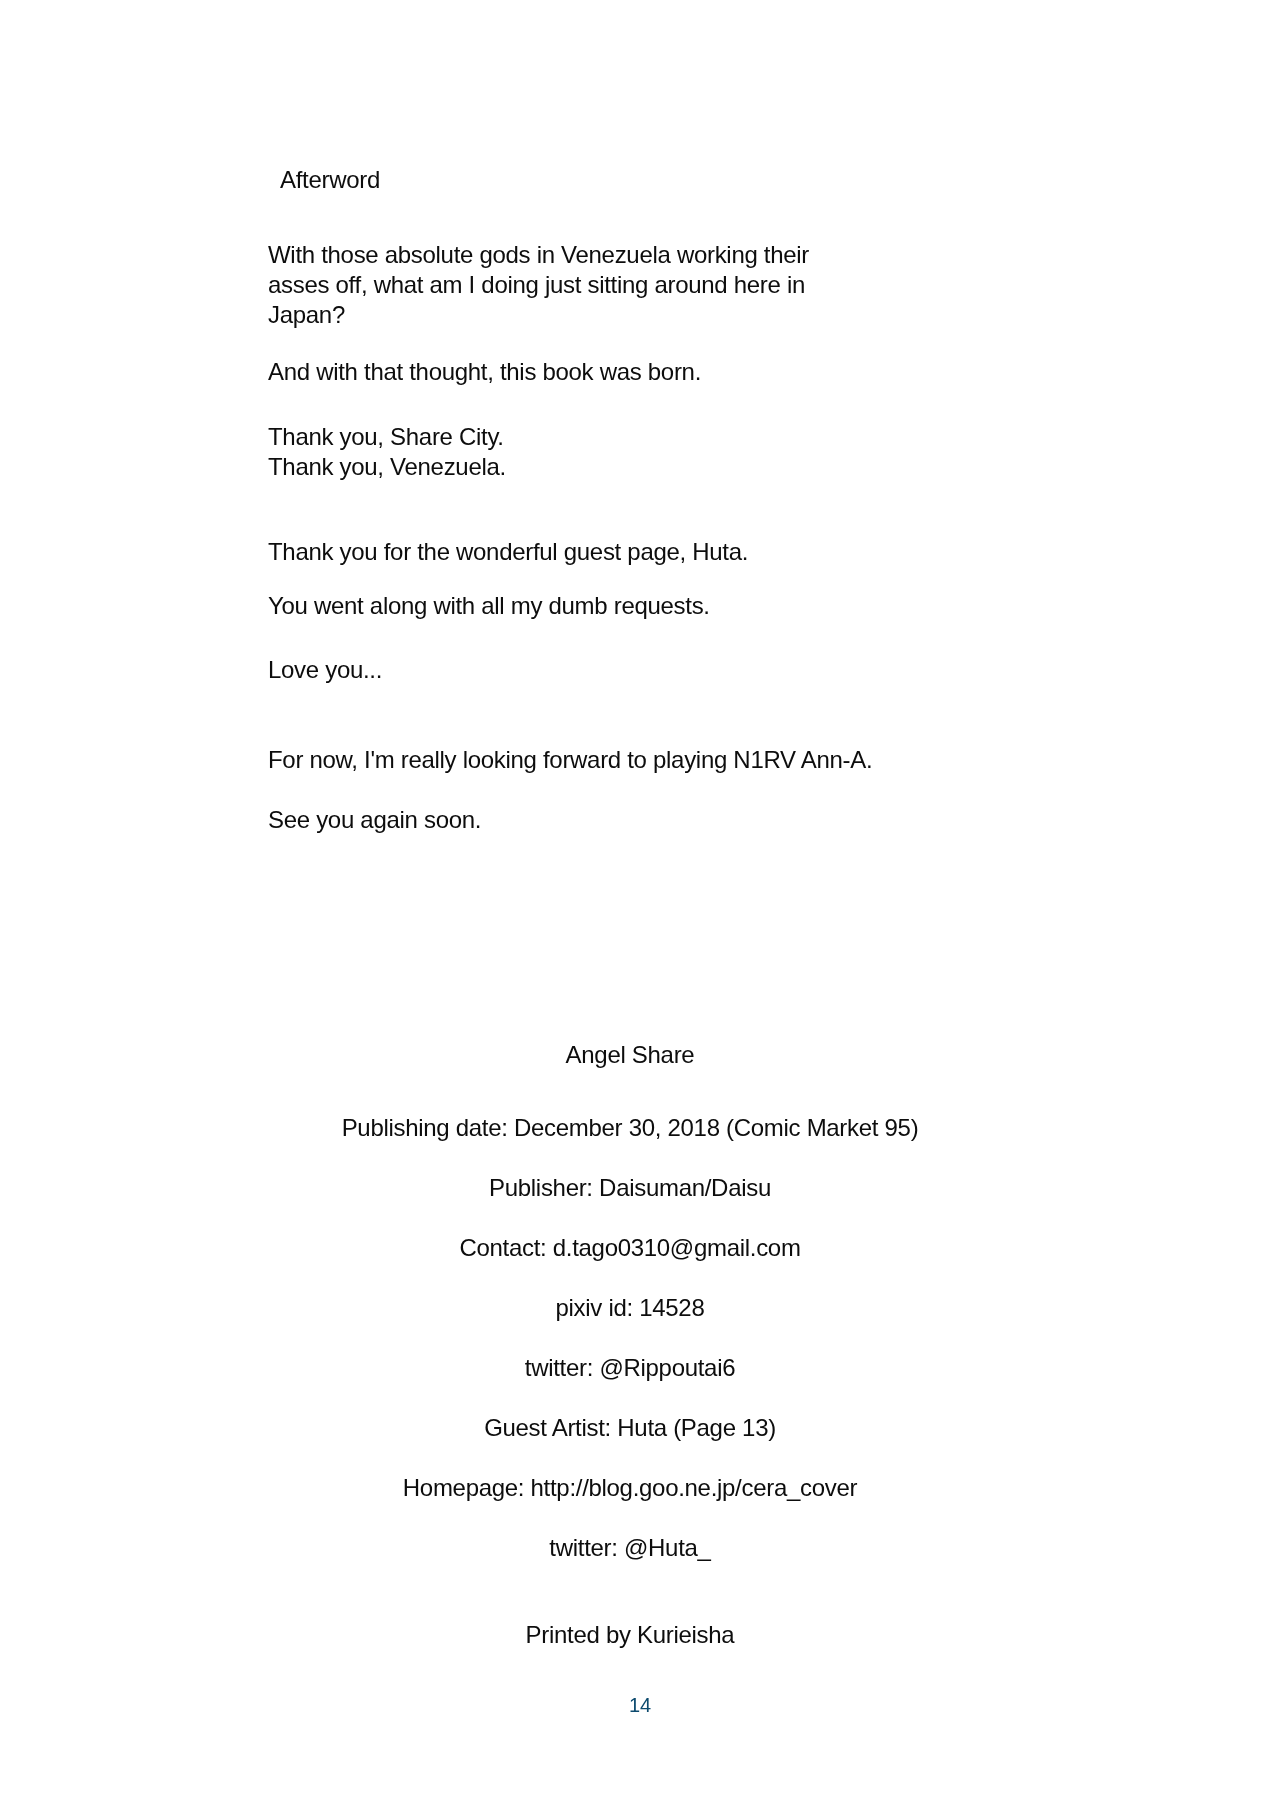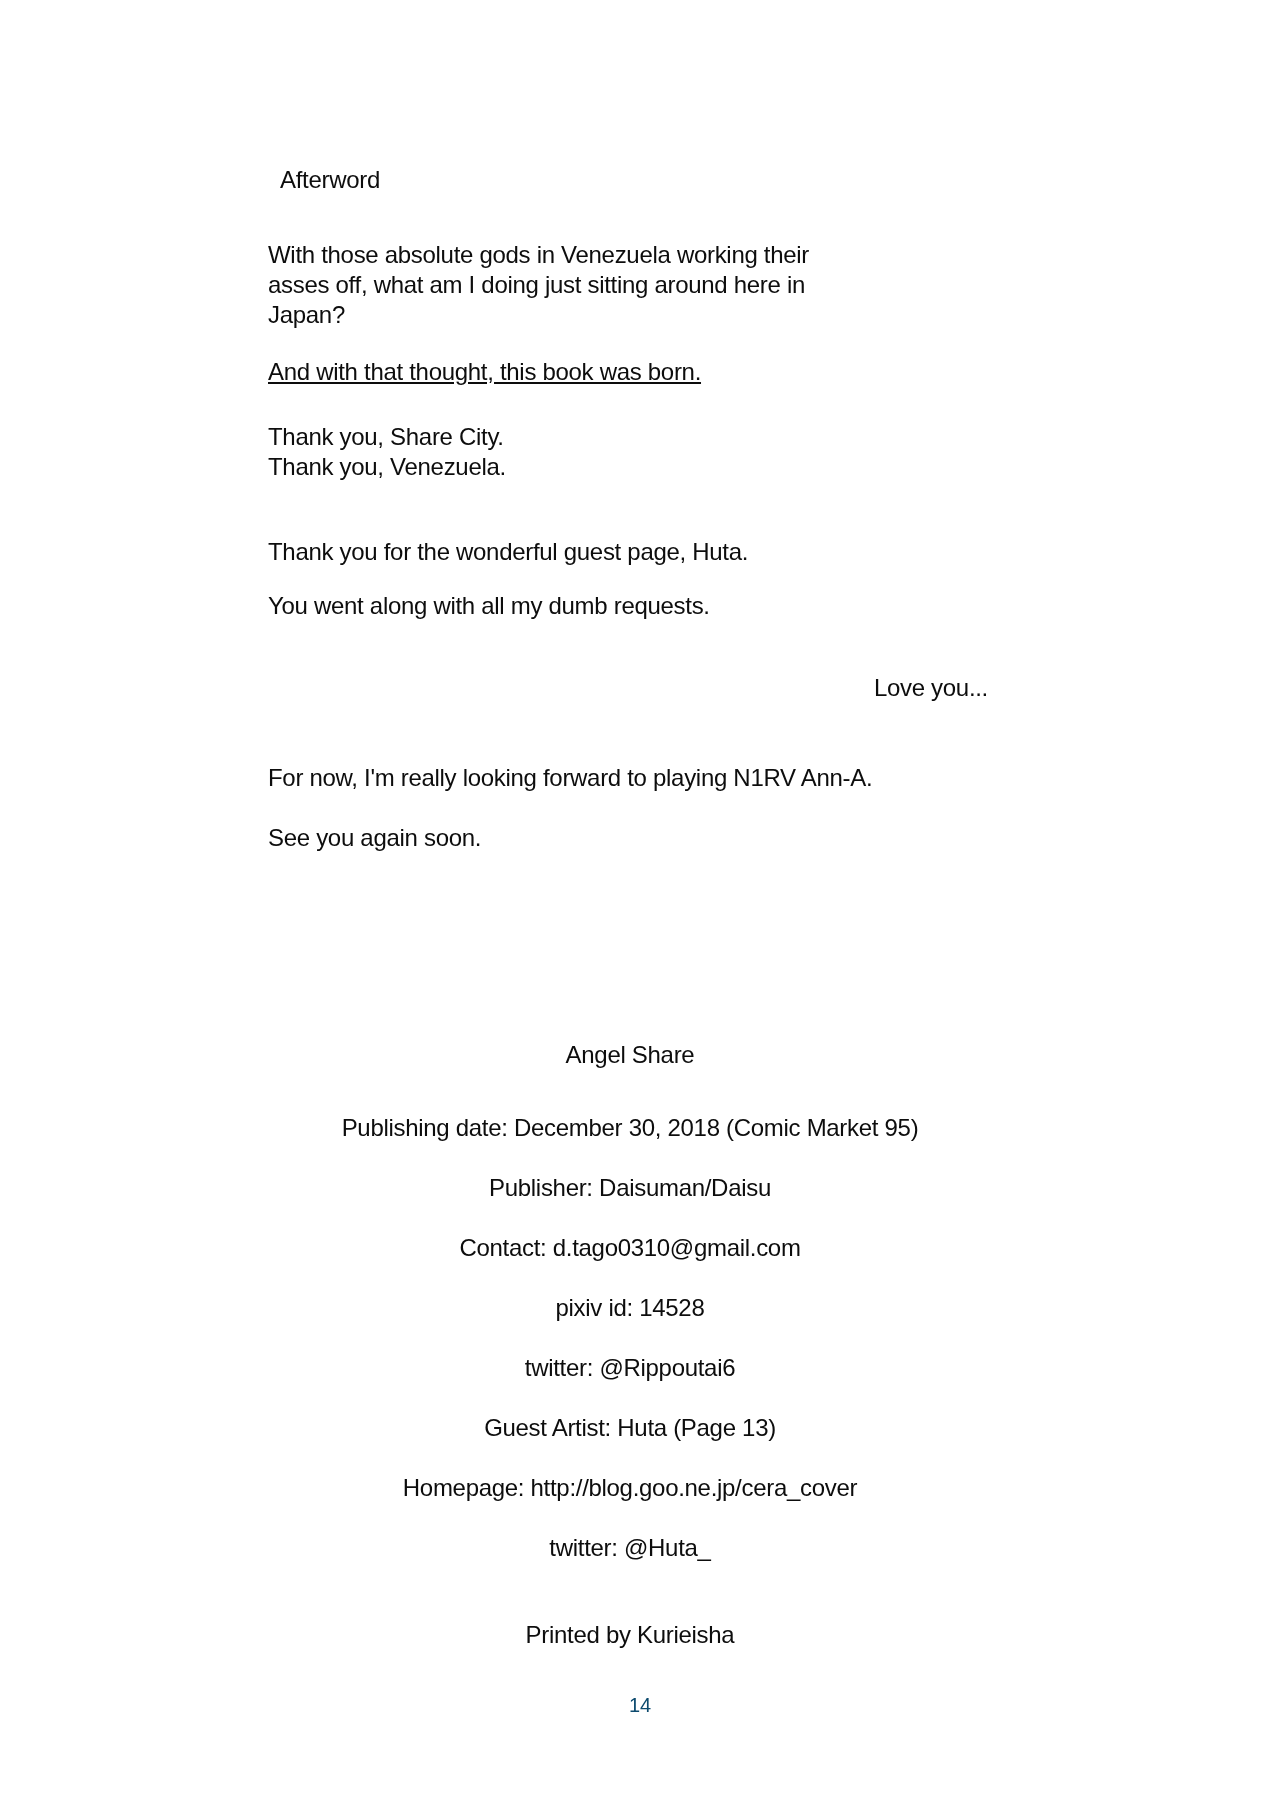--- a/index.html
+++ b/index.html
@@ -25,25 +25,25 @@
     position: absolute;
     left: 268px;
     top: 165px;
     width: 720px;
     font-size: 24px;
     line-height: 30px;
     letter-spacing: -0.3px;
   }
   .block { margin: 0; }
   .heading { margin-bottom: 45px; margin-left: 12px; }
-  .mt-27 { margin-top: 27px; text-decoration: underline; }
+  .mt-27 { margin-top: 27px; }
   .mt-35 { margin-top: 35px; }
   .mt-55 { margin-top: 55px; }
   .mt-24 { margin-top: 24px; }
-  .mt-34 { margin-top: 52px; text-align: right; }
+  .mt-34 { margin-top: 34px; }
   .mt-60 { margin-top: 60px; }
   .mt-30 { margin-top: 30px; }
   .mt-43 { margin-top: 43px; }
   .colophon {
     position: absolute;
     left: 0;
     top: 1040px;
     width: 1260px;
     text-align: center;
     font-size: 24px;

